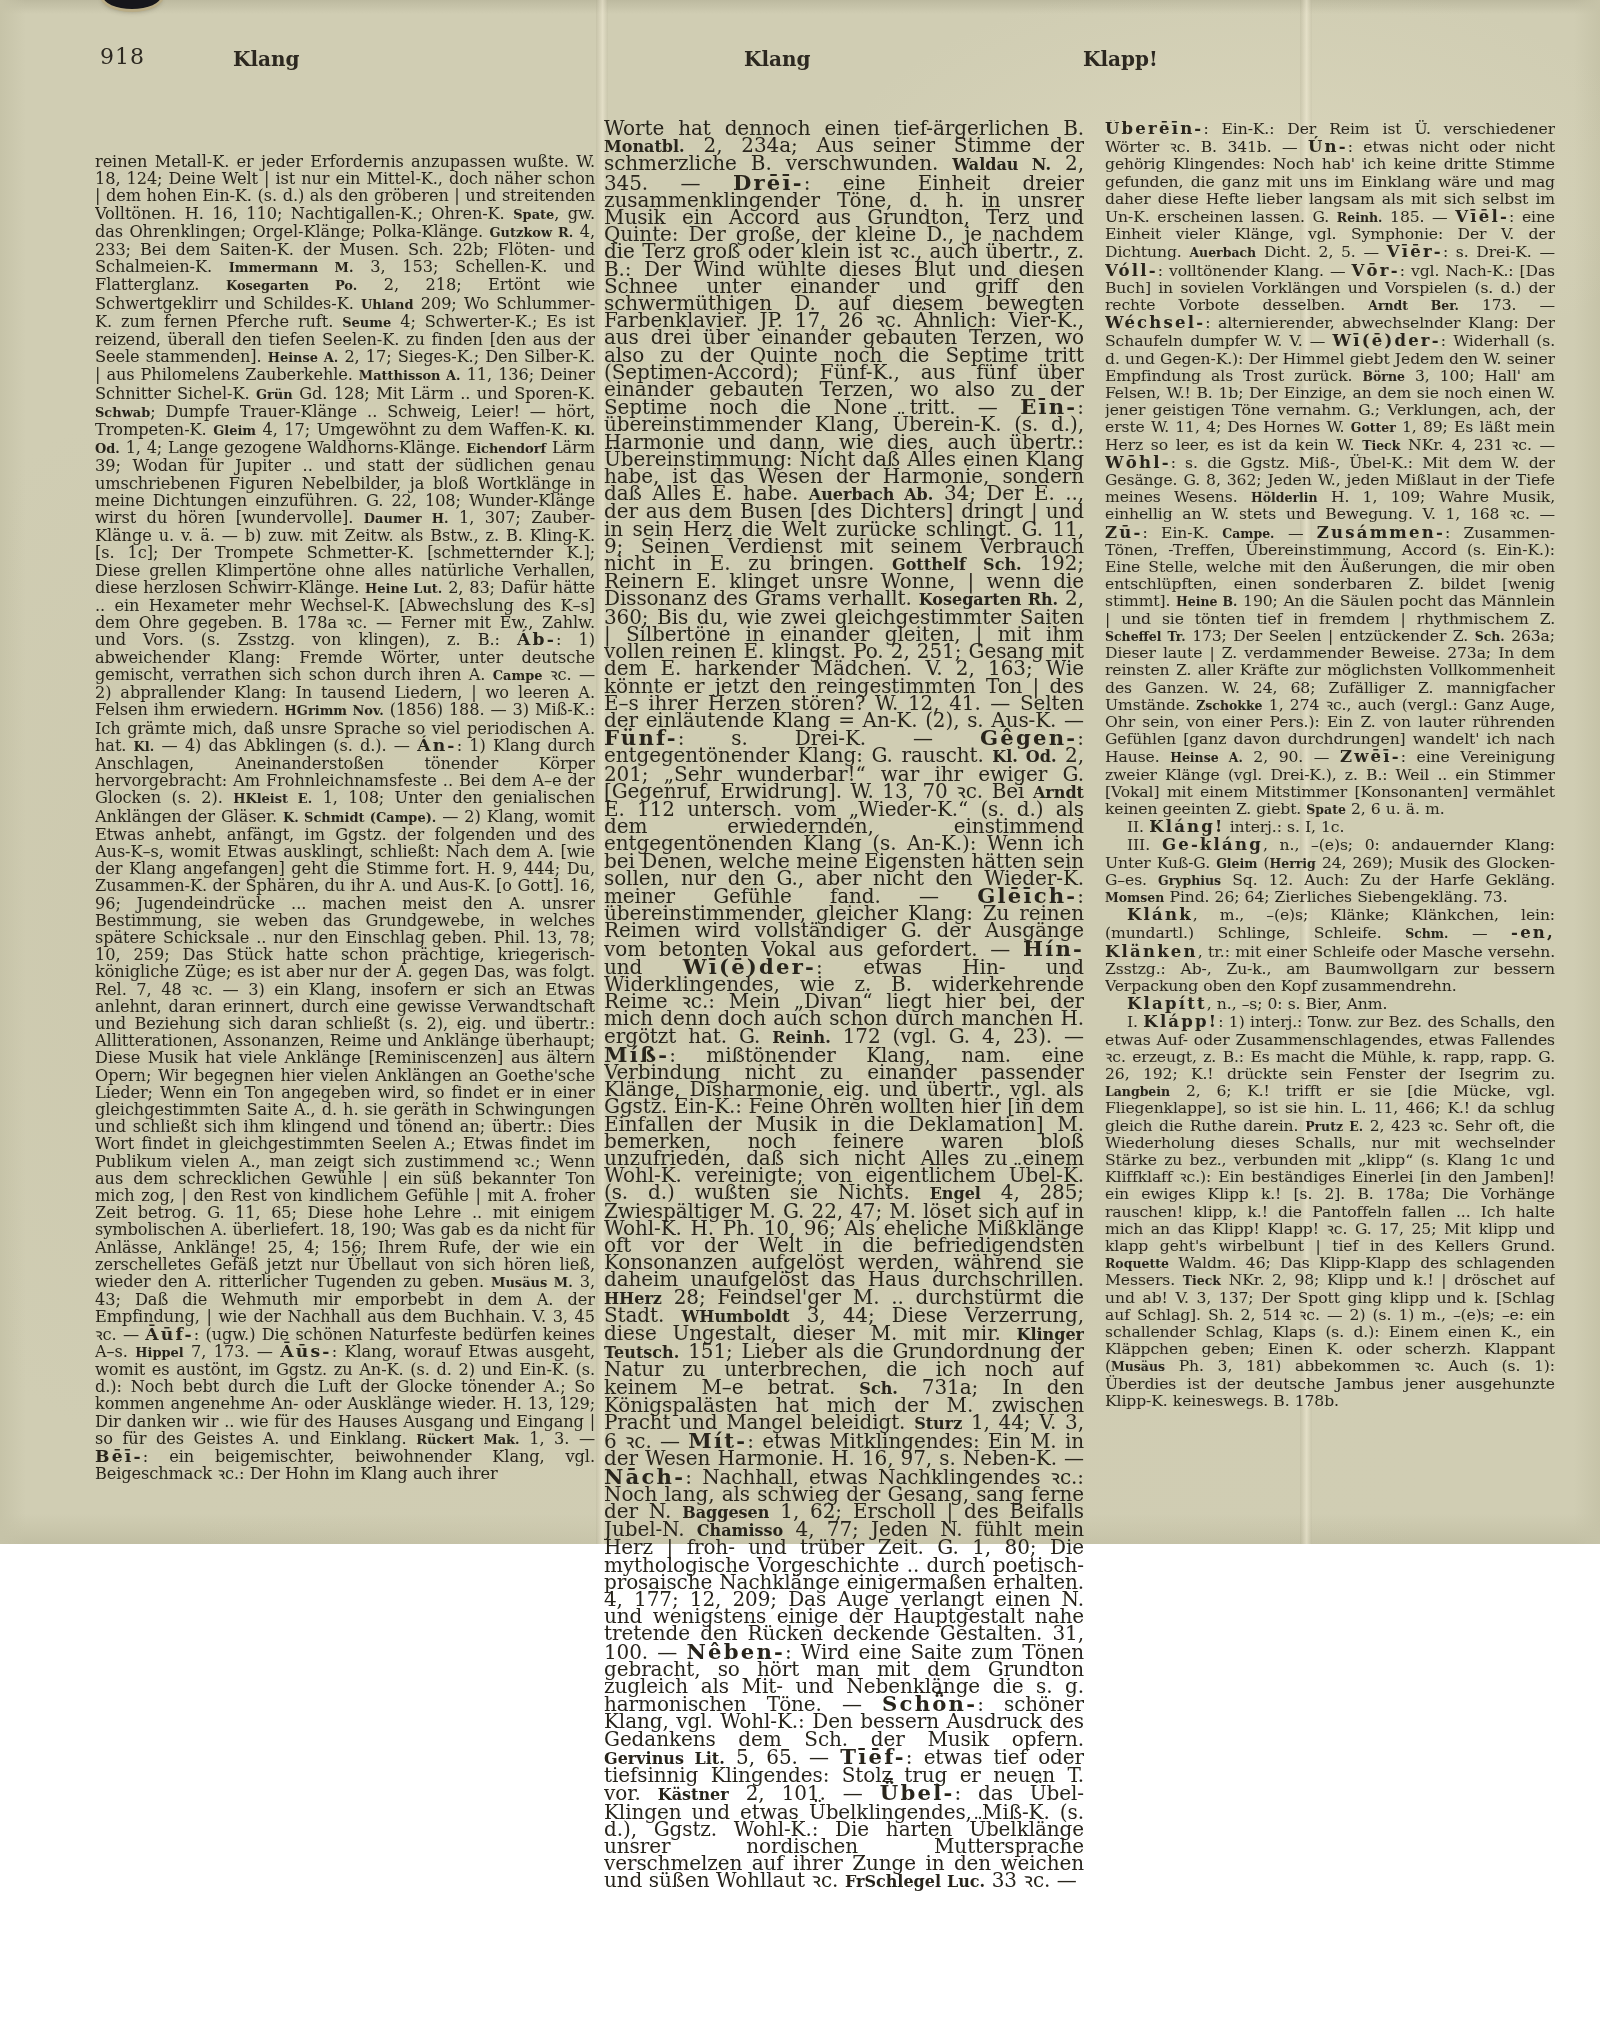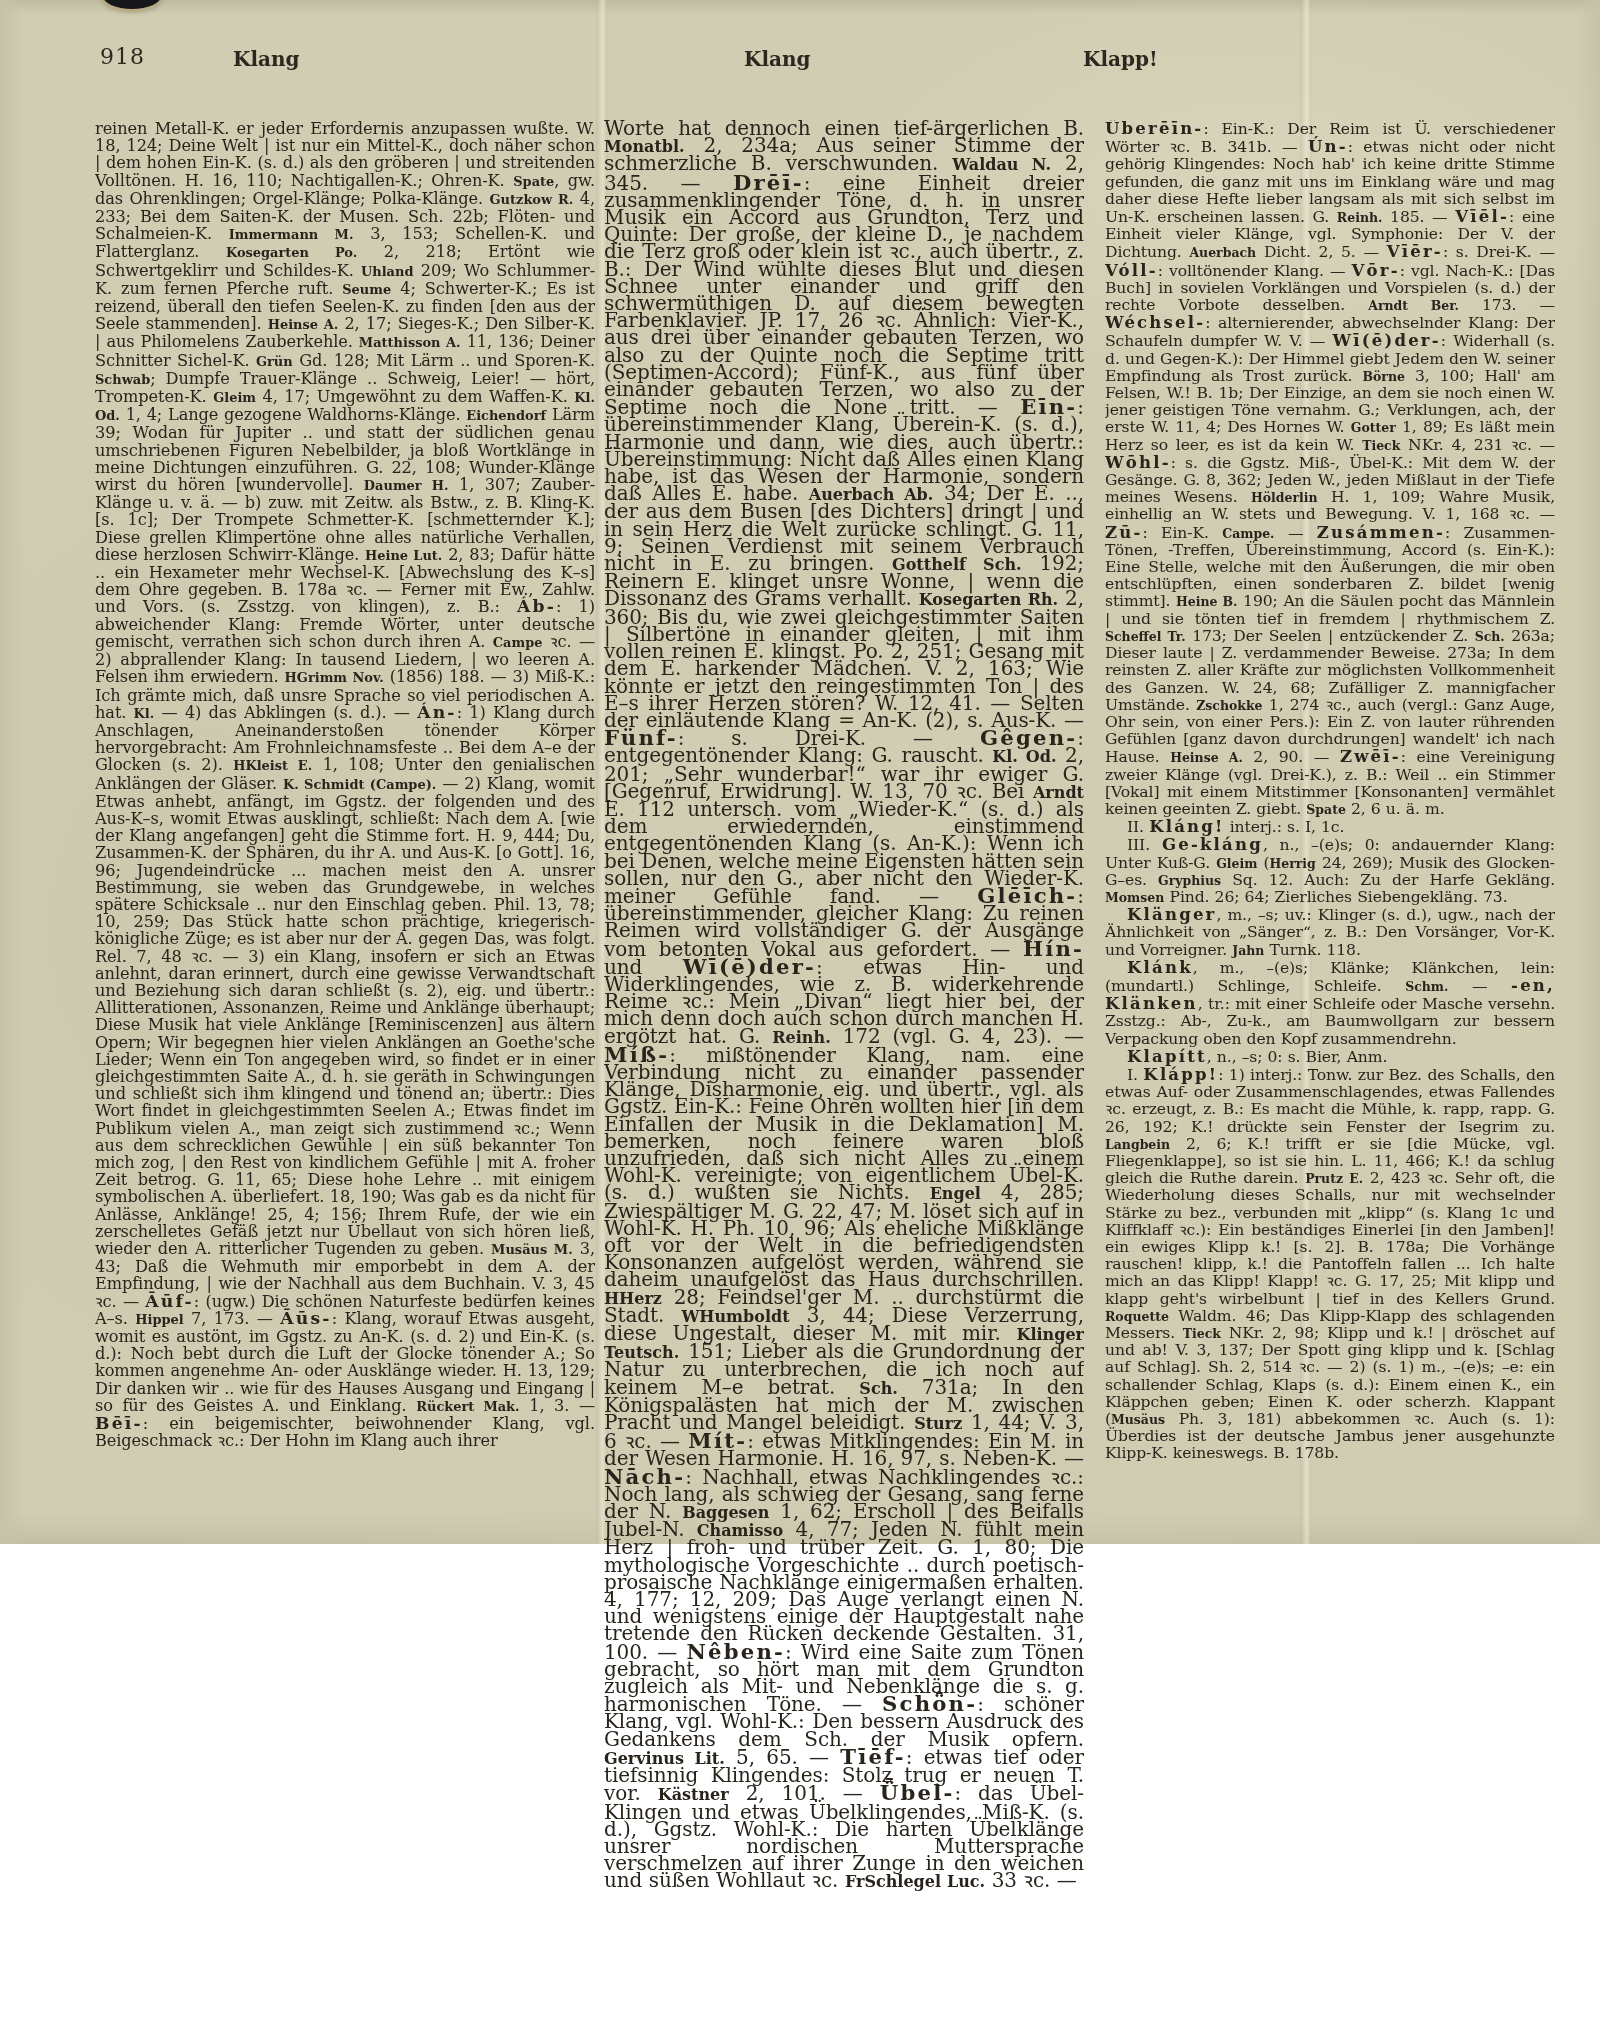--- a/index.html
+++ b/index.html
@@ -23,21 +23,21 @@
   .crease.c2{left:1300px;}
   .ink-stain{position:absolute;left:103px;top:-17px;width:58px;height:26px;border-radius:50%;
     background:#16161b;box-shadow:0 0 0 3px #b9ac85, 0 3px 5px rgba(60,55,40,.35);}
   .pagenum{position:absolute;left:100px;top:44px;font-size:22px;letter-spacing:1px;color:#2c2820;}
   .rh{position:absolute;top:47px;font-weight:bold;font-size:20px;color:#2c2820;}
   .rh.r1{left:233px;}
   .rh.r2{left:744px;}
   .rh.r3{left:1083px;}
   .col{position:absolute;top:120px;height:1778px;overflow:hidden;
     text-align:justify;line-height:17.2px;letter-spacing:-0.1px;word-spacing:0.3px;}
-  .col.c1{left:95px;width:500px;font-size:16.2px;}
+  .col.c1{left:95px;width:500px;font-size:16.2px;margin-top:33px;}
   .col.c2{left:604px;width:480px;font-size:20px;}
   .col.c3{left:1105px;width:450px;font-size:15.6px;}
   .col p{margin:0;padding:0;}
   .col p.ind{text-indent:22px;}
   .b{font-weight:bold;letter-spacing:2.2px;font-size:1.06em;}
   .c{font-weight:bold;font-size:0.8em;letter-spacing:0;}
 </style>
 </head>
 <body>
 
@@ -54,18 +54,17 @@
   <div class="col c1">
       <p><span class="t">reinen Metall-K. er jeder Erfordernis anzupassen wußte. W. 18, 124; Deine Welt | ist nur ein Mittel-K., doch näher schon | dem hohen Ein-K. (s. d.) als den gröberen | und streitenden Volltönen. H. 16, 110; Nachtigallen-K.; Ohren-K. </span><span class="c">Spate</span><span class="t">, gw. das Ohrenklingen; Orgel-Klänge; Polka-Klänge. </span><span class="c">Gutzkow R.</span><span class="t"> 4, 233; Bei dem Saiten-K. der Musen. Sch. 22b; Flöten- und Schalmeien-K. </span><span class="c">Immermann M.</span><span class="t"> 3, 153; Schellen-K. und Flatterglanz. </span><span class="c">Kosegarten Po.</span><span class="t"> 2, 218; Ertönt wie Schwertgeklirr und Schildes-K. </span><span class="c">Uhland</span><span class="t"> 209; Wo Schlummer-K. zum fernen Pferche ruft. </span><span class="c">Seume</span><span class="t"> 4; Schwerter-K.; Es ist reizend, überall den tiefen Seelen-K. zu finden [den aus der Seele stammenden]. </span><span class="c">Heinse A.</span><span class="t"> 2, 17; Sieges-K.; Den Silber-K. | aus Philomelens Zauberkehle. </span><span class="c">Matthisson A.</span><span class="t"> 11, 136; Deiner Schnitter Sichel-K. </span><span class="c">Grün</span><span class="t"> Gd. 128; Mit Lärm .. und Sporen-K. </span><span class="c">Schwab</span><span class="t">; Dumpfe Trauer-Klänge .. Schweig, Leier! — hört, Trompeten-K. </span><span class="c">Gleim</span><span class="t"> 4, 17; Umgewöhnt zu dem Waffen-K. </span><span class="c">Kl. Od.</span><span class="t"> 1, 4; Lange gezogene Waldhorns-Klänge. </span><span class="c">Eichendorf</span><span class="t"> Lärm 39; Wodan für Jupiter .. und statt der südlichen genau umschriebenen Figuren Nebelbilder, ja bloß Wortklänge in meine Dichtungen einzuführen. G. 22, 108; Wunder-Klänge wirst du hören [wundervolle]. </span><span class="c">Daumer H.</span><span class="t"> 1, 307; Zauber-Klänge u. v. ä. — b) zuw. mit Zeitw. als Bstw., z. B. Kling-K. [s. 1c]; Der Trompete Schmetter-K. [schmetternder K.]; Diese grellen Klimpertöne ohne alles natürliche Verhallen, diese herzlosen Schwirr-Klänge. </span><span class="c">Heine Lut.</span><span class="t"> 2, 83; Dafür hätte .. ein Hexameter mehr Wechsel-K. [Abwechslung des K–s] dem Ohre gegeben. B. 178a ꝛc. — Ferner mit Ew., Zahlw. und Vors. (s. Zsstzg. von klingen), z. B.: </span><span class="b">Áb-</span><span class="t">: 1) abweichender Klang: Fremde Wörter, unter deutsche gemischt, verrathen sich schon durch ihren A. </span><span class="c">Campe</span><span class="t"> ꝛc. — 2) abprallender Klang: In tausend Liedern, | wo leeren A. Felsen ihm erwiedern. </span><span class="c">HGrimm Nov.</span><span class="t"> (1856) 188. — 3) Miß-K.: Ich grämte mich, daß unsre Sprache so viel periodischen A. hat. </span><span class="c">Kl.</span><span class="t"> — 4) das Abklingen (s. d.). — </span><span class="b">Án-</span><span class="t">: 1) Klang durch Anschlagen, Aneinanderstoßen tönender Körper hervorgebracht: Am Frohnleichnamsfeste .. Bei dem A–e der Glocken (s. 2). </span><span class="c">HKleist E.</span><span class="t"> 1, 108; Unter den genialischen Anklängen der Gläser. </span><span class="c">K. Schmidt (Campe).</span><span class="t"> — 2) Klang, womit Etwas anhebt, anfängt, im Ggstz. der folgenden und des Aus-K–s, womit Etwas ausklingt, schließt: Nach dem A. [wie der Klang angefangen] geht die Stimme fort. H. 9, 444; Du, Zusammen-K. der Sphären, du ihr A. und Aus-K. [o Gott]. 16, 96; Jugendeindrücke ... machen meist den A. unsrer Bestimmung, sie weben das Grundgewebe, in welches spätere Schicksale .. nur den Einschlag geben. Phil. 13, 78; 10, 259; Das Stück hatte schon prächtige, kriegerisch-königliche Züge; es ist aber nur der A. gegen Das, was folgt. Rel. 7, 48 ꝛc. — 3) ein Klang, insofern er sich an Etwas anlehnt, daran erinnert, durch eine gewisse Verwandtschaft und Beziehung sich daran schließt (s. 2), eig. und übertr.: Allitterationen, Assonanzen, Reime und Anklänge überhaupt; Diese Musik hat viele Anklänge [Reminiscenzen] aus ältern Opern; Wir begegnen hier vielen Anklängen an Goethe'sche Lieder; Wenn ein Ton angegeben wird, so findet er in einer gleichgestimmten Saite A., d. h. sie geräth in Schwingungen und schließt sich ihm klingend und tönend an; übertr.: Dies Wort findet in gleichgestimmten Seelen A.; Etwas findet im Publikum vielen A., man zeigt sich zustimmend ꝛc.; Wenn aus dem schrecklichen Gewühle | ein süß bekannter Ton mich zog, | den Rest von kindlichem Gefühle | mit A. froher Zeit betrog. G. 11, 65; Diese hohe Lehre .. mit einigem symbolischen A. überliefert. 18, 190; Was gab es da nicht für Anlässe, Anklänge! 25, 4; 156; Ihrem Rufe, der wie ein zerschelletes Gefäß jetzt nur Übellaut von sich hören ließ, wieder den A. ritterlicher Tugenden zu geben. </span><span class="c">Musäus M.</span><span class="t"> 3, 43; Daß die Wehmuth mir emporbebt in dem A. der Empfindung, | wie der Nachhall aus dem Buchhain. V. 3, 45 ꝛc. — </span><span class="b">Āūf-</span><span class="t">: (ugw.) Die schönen Naturfeste bedürfen keines A–s. </span><span class="c">Hippel</span><span class="t"> 7, 173. — </span><span class="b">Āūs-</span><span class="t">: Klang, worauf Etwas ausgeht, womit es austönt, im Ggstz. zu An-K. (s. d. 2) und Ein-K. (s. d.): Noch bebt durch die Luft der Glocke tönender A.; So kommen angenehme An- oder Ausklänge wieder. H. 13, 129; Dir danken wir .. wie für des Hauses Ausgang und Eingang | so für des Geistes A. und Einklang. </span><span class="c">Rückert Mak.</span><span class="t"> 1, 3. — </span><span class="b">Bēī-</span><span class="t">: ein beigemischter, beiwohnender Klang, vgl. Beigeschmack ꝛc.: Der Hohn im Klang auch ihrer</span></p>
     </div>
   <div class="col c2">
       <p><span class="t">Worte hat dennoch einen tief-ärgerlichen B. </span><span class="c">Monatbl.</span><span class="t"> 2, 234a; Aus seiner Stimme der schmerzliche B. verschwunden. </span><span class="c">Waldau N.</span><span class="t"> 2, 345. — </span><span class="b">Drēī-</span><span class="t">: eine Einheit dreier zusammenklingender Töne, d. h. in unsrer Musik ein Accord aus Grundton, Terz und Quinte: Der große, der kleine D., je nachdem die Terz groß oder klein ist ꝛc., auch übertr., z. B.: Der Wind wühlte dieses Blut und diesen Schnee unter einander und griff den schwermüthigen D. auf diesem bewegten Farbenklavier. JP. 17, 26 ꝛc. Ähnlich: Vier-K., aus drei über einander gebauten Terzen, wo also zu der Quinte noch die Septime tritt (Septimen-Accord); Fünf-K., aus fünf über einander gebauten Terzen, wo also zu der Septime noch die None tritt. — </span><span class="b">Eīn-</span><span class="t">: übereinstimmender Klang, Überein-K. (s. d.), Harmonie und dann, wie dies, auch übertr.: Übereinstimmung: Nicht daß Alles einen Klang habe, ist das Wesen der Harmonie, sondern daß Alles E. habe. </span><span class="c">Auerbach Ab.</span><span class="t"> 34; Der E. .., der aus dem Busen [des Dichters] dringt | und in sein Herz die Welt zurücke schlingt. G. 11, 9; Seinen Verdienst mit seinem Verbrauch nicht in E. zu bringen. </span><span class="c">Gotthelf Sch.</span><span class="t"> 192; Reinern E. klinget unsre Wonne, | wenn die Dissonanz des Grams verhallt. </span><span class="c">Kosegarten Rh.</span><span class="t"> 2, 360; Bis du, wie zwei gleichgestimmter Saiten | Silbertöne in einander gleiten, | mit ihm vollen reinen E. klingst. Po. 2, 251; Gesang mit dem E. harkender Mädchen. V. 2, 163; Wie könnte er jetzt den reingestimmten Ton | des E–s ihrer Herzen stören? W. 12, 41. — Selten der einläutende Klang = An-K. (2), s. Aus-K. — </span><span class="b">Fünf-</span><span class="t">: s. Drei-K. — </span><span class="b">Gêgen-</span><span class="t">: entgegentönender Klang: G. rauscht. </span><span class="c">Kl. Od.</span><span class="t"> 2, 201; „Sehr wunderbar!“ war ihr ewiger G. [Gegenruf, Erwidrung]. W. 13, 70 ꝛc. Bei </span><span class="c">Arndt</span><span class="t"> E. 112 untersch. vom „Wieder-K.“ (s. d.) als dem erwiedernden, einstimmend entgegentönenden Klang (s. An-K.): Wenn ich bei Denen, welche meine Eigensten hätten sein sollen, nur den G., aber nicht den Wieder-K. meiner Gefühle fand. — </span><span class="b">Glēīch-</span><span class="t">: übereinstimmender, gleicher Klang: Zu reinen Reimen wird vollständiger G. der Ausgänge vom betonten Vokal aus gefordert. — </span><span class="b">Hín-</span><span class="t"> und </span><span class="b">Wī(ē)der-</span><span class="t">: etwas Hin- und Widerklingendes, wie z. B. widerkehrende Reime ꝛc.: Mein „Divan“ liegt hier bei, der mich denn doch auch schon durch manchen H. ergötzt hat. G. </span><span class="c">Reinh.</span><span class="t"> 172 (vgl. G. 4, 23). — </span><span class="b">Míß-</span><span class="t">: mißtönender Klang, nam. eine Verbindung nicht zu einander passender Klänge, Disharmonie, eig. und übertr., vgl. als Ggstz. Ein-K.: Feine Ohren wollten hier [in dem Einfallen der Musik in die Deklamation] M. bemerken, noch feinere waren bloß unzufrieden, daß sich nicht Alles zu einem Wohl-K. vereinigte; von eigentlichem Übel-K. (s. d.) wußten sie Nichts. </span><span class="c">Engel</span><span class="t"> 4, 285; Zwiespältiger M. G. 22, 47; M. löset sich auf in Wohl-K. H. Ph. 10, 96; Als eheliche Mißklänge oft vor der Welt in die befriedigendsten Konsonanzen aufgelöst werden, während sie daheim unaufgelöst das Haus durchschrillen. </span><span class="c">HHerz</span><span class="t"> 28; Feindsel'ger M. .. durchstürmt die Stadt. </span><span class="c">WHumboldt</span><span class="t"> 3, 44; Diese Verzerrung, diese Ungestalt, dieser M. mit mir. </span><span class="c">Klinger Teutsch.</span><span class="t"> 151; Lieber als die Grundordnung der Natur zu unterbrechen, die ich noch auf keinem M–e betrat. </span><span class="c">Sch.</span><span class="t"> 731a; In den Königspalästen hat mich der M. zwischen Pracht und Mangel beleidigt. </span><span class="c">Sturz</span><span class="t"> 1, 44; V. 3, 6 ꝛc. — </span><span class="b">Mít-</span><span class="t">: etwas Mitklingendes: Ein M. in der Wesen Harmonie. H. 16, 97, s. Neben-K. — </span><span class="b">Nāch-</span><span class="t">: Nachhall, etwas Nachklingendes ꝛc.: Noch lang, als schwieg der Gesang, sang ferne der N. </span><span class="c">Baggesen</span><span class="t"> 1, 62; Erscholl | des Beifalls Jubel-N. </span><span class="c">Chamisso</span><span class="t"> 4, 77; Jeden N. fühlt mein Herz | froh- und trüber Zeit. G. 1, 80; Die mythologische Vorgeschichte .. durch poetisch-prosaische Nachklänge einigermaßen erhalten. 4, 177; 12, 209; Das Auge verlangt einen N. und wenigstens einige der Hauptgestalt nahe tretende den Rücken deckende Gestalten. 31, 100. — </span><span class="b">Nêben-</span><span class="t">: Wird eine Saite zum Tönen gebracht, so hört man mit dem Grundton zugleich als Mit- und Nebenklänge die s. g. harmonischen Töne. — </span><span class="b">Schȫn-</span><span class="t">: schöner Klang, vgl. Wohl-K.: Den bessern Ausdruck des Gedankens dem Sch. der Musik opfern. </span><span class="c">Gervinus Lit.</span><span class="t"> 5, 65. — </span><span class="b">Tīēf-</span><span class="t">: etwas tief oder tiefsinnig Klingendes: Stolz trug er neuen T. vor. </span><span class="c">Kästner</span><span class="t"> 2, 101. — </span><span class="b">Ǖbel-</span><span class="t">: das Übel-Klingen und etwas Übelklingendes, Miß-K. (s. d.), Ggstz. Wohl-K.: Die harten Übelklänge unsrer nordischen Muttersprache verschmelzen auf ihrer Zunge in den weichen und süßen Wohllaut ꝛc. </span><span class="c">FrSchlegel Luc.</span><span class="t"> 33 ꝛc. —</span></p>
     </div>
   <div class="col c3">
       <p><span class="b">Überēīn-</span><span class="t">: Ein-K.: Der Reim ist Ü. verschiedener Wörter ꝛc. B. 341b. — </span><span class="b">Ún-</span><span class="t">: etwas nicht oder nicht gehörig Klingendes: Noch hab' ich keine dritte Stimme gefunden, die ganz mit uns im Einklang wäre und mag daher diese Hefte lieber langsam als mit sich selbst im Un-K. erscheinen lassen. G. </span><span class="c">Reinh.</span><span class="t"> 185. — </span><span class="b">Vīēl-</span><span class="t">: eine Einheit vieler Klänge, vgl. Symphonie: Der V. der Dichtung. </span><span class="c">Auerbach</span><span class="t"> Dicht. 2, 5. — </span><span class="b">Vīēr-</span><span class="t">: s. Drei-K. — </span><span class="b">Vóll-</span><span class="t">: volltönender Klang. — </span><span class="b">Vōr-</span><span class="t">: vgl. Nach-K.: [Das Buch] in sovielen Vorklängen und Vorspielen (s. d.) der rechte Vorbote desselben. </span><span class="c">Arndt Ber.</span><span class="t"> 173. — </span><span class="b">Wéchsel-</span><span class="t">: alternierender, abwechselnder Klang: Der Schaufeln dumpfer W. V. — </span><span class="b">Wī(ē)der-</span><span class="t">: Widerhall (s. d. und Gegen-K.): Der Himmel giebt Jedem den W. seiner Empfindung als Trost zurück. </span><span class="c">Börne</span><span class="t"> 3, 100; Hall' am Felsen, W.! B. 1b; Der Einzige, an dem sie noch einen W. jener geistigen Töne vernahm. G.; Verklungen, ach, der erste W. 11, 4; Des Hornes W. </span><span class="c">Gotter</span><span class="t"> 1, 89; Es läßt mein Herz so leer, es ist da kein W. </span><span class="c">Tieck</span><span class="t"> NKr. 4, 231 ꝛc. — </span><span class="b">Wōhl-</span><span class="t">: s. die Ggstz. Miß-, Übel-K.: Mit dem W. der Gesänge. G. 8, 362; Jeden W., jeden Mißlaut in der Tiefe meines Wesens. </span><span class="c">Hölderlin</span><span class="t"> H. 1, 109; Wahre Musik, einhellig an W. stets und Bewegung. V. 1, 168 ꝛc. — </span><span class="b">Zū-</span><span class="t">: Ein-K. </span><span class="c">Campe.</span><span class="t"> — </span><span class="b">Zusámmen-</span><span class="t">: Zusammen-Tönen, -Treffen, Übereinstimmung, Accord (s. Ein-K.): Eine Stelle, welche mit den Äußerungen, die mir oben entschlüpften, einen sonderbaren Z. bildet [wenig stimmt]. </span><span class="c">Heine B.</span><span class="t"> 190; An die Säulen pocht das Männlein | und sie tönten tief in fremdem | rhythmischem Z. </span><span class="c">Scheffel Tr.</span><span class="t"> 173; Der Seelen | entzückender Z. </span><span class="c">Sch.</span><span class="t"> 263a; Dieser laute | Z. verdammender Beweise. 273a; In dem reinsten Z. aller Kräfte zur möglichsten Vollkommenheit des Ganzen. W. 24, 68; Zufälliger Z. mannigfacher Umstände. </span><span class="c">Zschokke</span><span class="t"> 1, 274 ꝛc., auch (vergl.: Ganz Auge, Ohr sein, von einer Pers.): Ein Z. von lauter rührenden Gefühlen [ganz davon durchdrungen] wandelt' ich nach Hause. </span><span class="c">Heinse A.</span><span class="t"> 2, 90. — </span><span class="b">Zwēī-</span><span class="t">: eine Vereinigung zweier Klänge (vgl. Drei-K.), z. B.: Weil .. ein Stimmer [Vokal] mit einem Mitstimmer [Konsonanten] vermählet keinen geeinten Z. giebt. </span><span class="c">Spate</span><span class="t"> 2, 6 u. ä. m.</span></p>
       <p class="ind"><span class="t">II. </span><span class="b">Kláng!</span><span class="t"> interj.: s. I, 1c.</span></p>
       <p class="ind"><span class="t">III. </span><span class="b">Ge-kláng</span><span class="t">, n., –(e)s; 0: andauernder Klang: Unter Kuß-G. </span><span class="c">Gleim</span><span class="t"> (</span><span class="c">Herrig</span><span class="t"> 24, 269); Musik des Glocken-G–es. </span><span class="c">Gryphius</span><span class="t"> Sq. 12. Auch: Zu der Harfe Gekläng. </span><span class="c">Momsen</span><span class="t"> Pind. 26; 64; Zierliches Siebengekläng. 73.</span></p>
-      <p class="ind"><span class="b">Klänger</span><span class="t">, m., –s; uv.: Klinger (s. d.), ugw., nach der Ähnlichkeit von „Sänger“, z. B.: Den Vorsänger, Vor-K. und Vorreigner. </span><span class="c">Jahn</span><span class="t"> Turnk. 118.</span></p>
       <p class="ind"><span class="b">Klánk</span><span class="t">, m., –(e)s; Klänke; Klänkchen, lein: (mundartl.) Schlinge, Schleife. </span><span class="c">Schm.</span><span class="t"> — </span><span class="b">-en, Klänken</span><span class="t">, tr.: mit einer Schleife oder Masche versehn. Zsstzg.: Ab-, Zu-k., am Baumwollgarn zur bessern Verpackung oben den Kopf zusammendrehn.</span></p>
       <p class="ind"><span class="b">Klapítt</span><span class="t">, n., –s; 0: s. Bier, Anm.</span></p>
       <p class="ind"><span class="t">I. </span><span class="b">Klápp!</span><span class="t">: 1) interj.: Tonw. zur Bez. des Schalls, den etwas Auf- oder Zusammenschlagendes, etwas Fallendes ꝛc. erzeugt, z. B.: Es macht die Mühle, k. rapp, rapp. G. 26, 192; K.! drückte sein Fenster der Isegrim zu. </span><span class="c">Langbein</span><span class="t"> 2, 6; K.! trifft er sie [die Mücke, vgl. Fliegenklappe], so ist sie hin. L. 11, 466; K.! da schlug gleich die Ruthe darein. </span><span class="c">Prutz E.</span><span class="t"> 2, 423 ꝛc. Sehr oft, die Wiederholung dieses Schalls, nur mit wechselnder Stärke zu bez., verbunden mit „klipp“ (s. Klang 1c und Kliffklaff ꝛc.): Ein beständiges Einerlei [in den Jamben]! ein ewiges Klipp k.! [s. 2]. B. 178a; Die Vorhänge rauschen! klipp, k.! die Pantoffeln fallen ... Ich halte mich an das Klipp! Klapp! ꝛc. G. 17, 25; Mit klipp und klapp geht's wirbelbunt | tief in des Kellers Grund. </span><span class="c">Roquette</span><span class="t"> Waldm. 46; Das Klipp-Klapp des schlagenden Messers. </span><span class="c">Tieck</span><span class="t"> NKr. 2, 98; Klipp und k.! | dröschet auf und ab! V. 3, 137; Der Spott ging klipp und k. [Schlag auf Schlag]. Sh. 2, 514 ꝛc. — 2) (s. 1) m., –(e)s; –e: ein schallender Schlag, Klaps (s. d.): Einem einen K., ein Kläppchen geben; Einen K. oder scherzh. Klappant (</span><span class="c">Musäus</span><span class="t"> Ph. 3, 181) abbekommen ꝛc. Auch (s. 1): Überdies ist der deutsche Jambus jener ausgehunzte Klipp-K. keineswegs. B. 178b.</span></p>
     </div>
 </div>
 
 </body></html>

